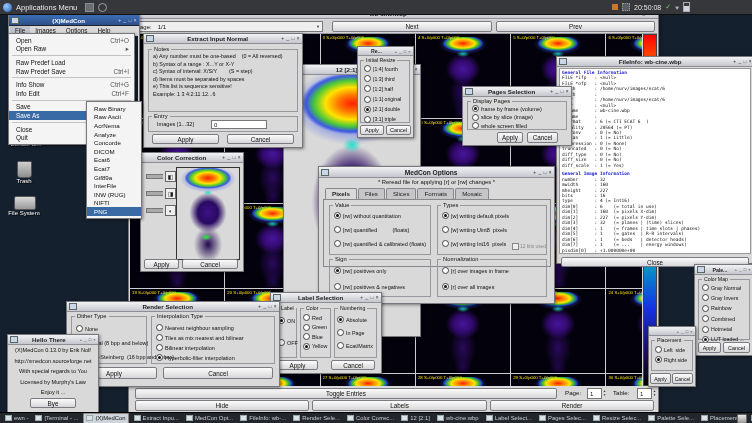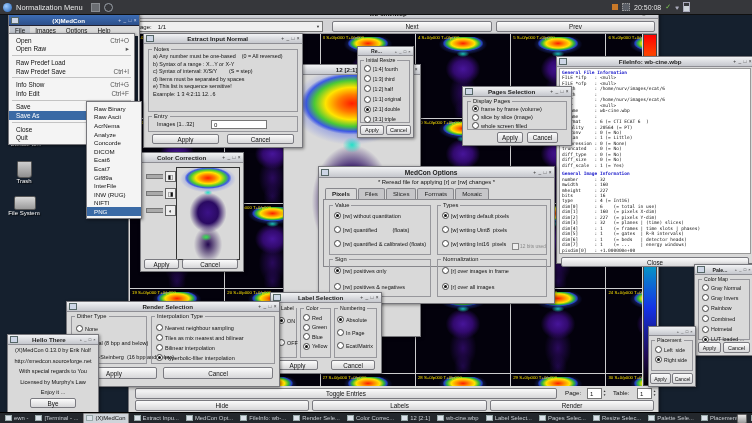--- a/index.html
+++ b/index.html
@@ -805,21 +805,21 @@
       <div class="mitem" style="font-size:6.2px;">
         <span>NIFTI</span>
       </div>
       <div class="mitem hl" style="font-size:6.2px;">
         <span>PNG</span>
       </div>
     </div>
 
   <div id="panel">
     <div style="width:9px;height:9px;border-radius:50%;background:radial-gradient(circle at 35% 35%,#9ecbff,#1e5fb4);margin:0 4px 0 3px;"></div>
-    <span>Normalization Menu</span>
+    <span>Applications Menu</span>
     <div style="width:7px;height:7px;background:#6a6d72;border:1px solid #8a8d92;margin-left:8px;"></div>
     <div style="width:7px;height:7px;border:1.5px solid #9aa0a8;border-radius:50%;margin-left:4px;position:relative;"></div>
     <div style="margin-left:auto;display:flex;align-items:center;gap:4px;margin-right:62px;">
       <div style="width:6px;height:6px;background:#c87828;"></div>
       <div style="width:6px;height:6px;background:#5a5e66;border:1px dotted #999;"></div>
       <span style="font-size:7px;color:#e6e6e6;">20:50:08</span>
       <span style="color:#7ec850;font-size:7px;">✓</span>
       <span style="color:#aab;font-size:6.5px;">♥</span>
       <div style="width:5px;height:8px;border:1px solid #aab;background:linear-gradient(0deg,#cfd4da 60%,transparent 60%);"></div>
     </div>

